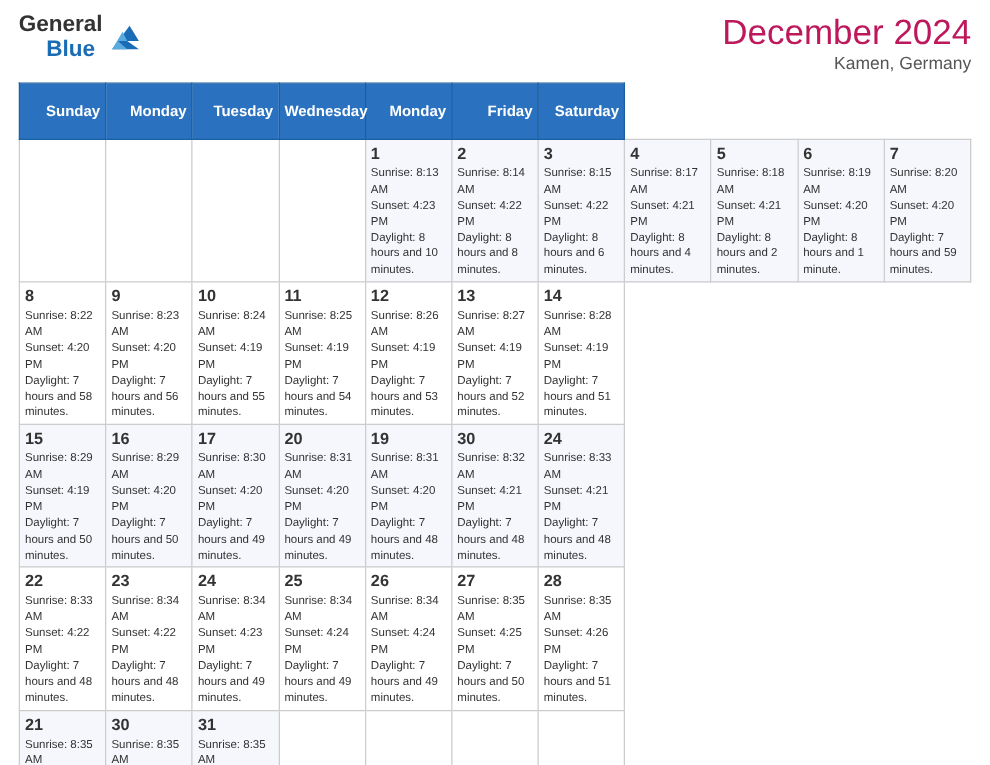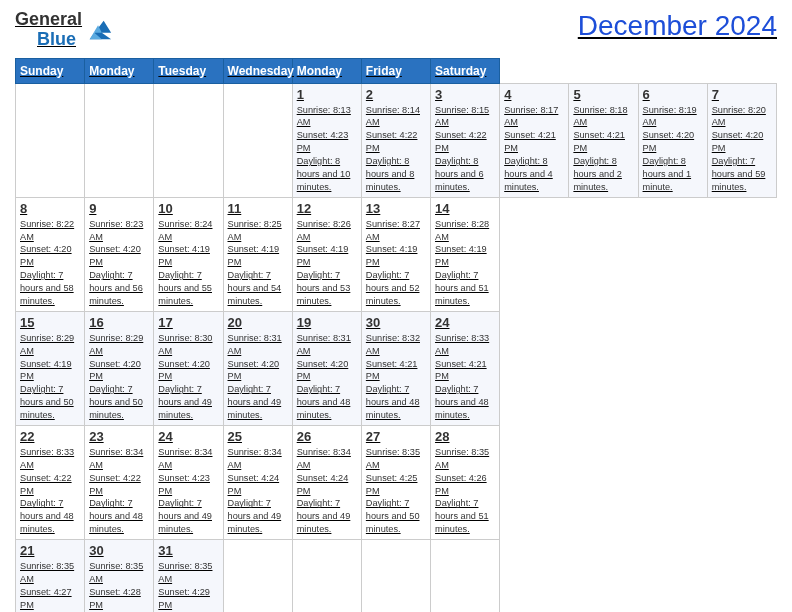--- a/index.html
+++ b/index.html
@@ -8,21 +8,20 @@
       background: #fff;
       width: 792px;
       height: 612px;
       overflow: hidden;
     }
     .page {
       width: 792px;
       height: 612px;
       padding: 10px 15px;
       background: #fff;
-      text-decoration: underline;
     }
     .header {
       display: flex;
       justify-content: space-between;
       align-items: flex-start;
       margin-bottom: 8px;
     }
     .logo {
       display: flex;
       align-items: center;
@@ -31,38 +30,38 @@
       width: 28px;
       height: 28px;
       margin-left: 3px;
     }
     .title-block {
       text-align: right;
     }
     .month-title {
       font-size: 28px;
       font-weight: normal;
-      color: #1d4ed8;
+      color: #be185d;
     }
     .location {
       font-size: 14px;
       color: #555;
     }
     table {
       width: 100%;
       border-collapse: collapse;
       table-layout: fixed;
     }
     thead th {
       background: #2a72c0;
       color: #fff;
       font-size: 12px;
       font-weight: bold;
-      padding: 5px 4px;
-      text-align: left;
+      padding: 15px 4px;
+      text-align: right;
       border: 1px solid #1a5fa0;
     }
     tbody td {
       border: 1px solid #ccc;
       vertical-align: top;
       padding: 3px 4px;
       font-size: 9.5px;
       color: #333;
       height: 82px;
       background: #fff;
@@ -100,20 +99,21 @@
           </div>
           <svg class="logo-icon" viewBox="0 0 30 30" xmlns="http://www.w3.org/2000/svg">
             <polygon points="5,25 20,5 28,18 18,18 28,25" fill="#1a6db5"></polygon>
             <polygon points="5,25 14,10 18,18 10,18 18,25" fill="#5aaae0"></polygon>
           </svg>
         </div>
       </div>
     </div>
     <div class="title-block">
       <div class="month-title">December 2024</div>
+      <div class="location">Kamen, Germany</div>
     </div>
   </div>
 
   <table>
     <thead>
       <tr>
       <th>Sunday</th>
           <th>Monday</th>
           <th>Tuesday</th>
           <th>Wednesday</th>

